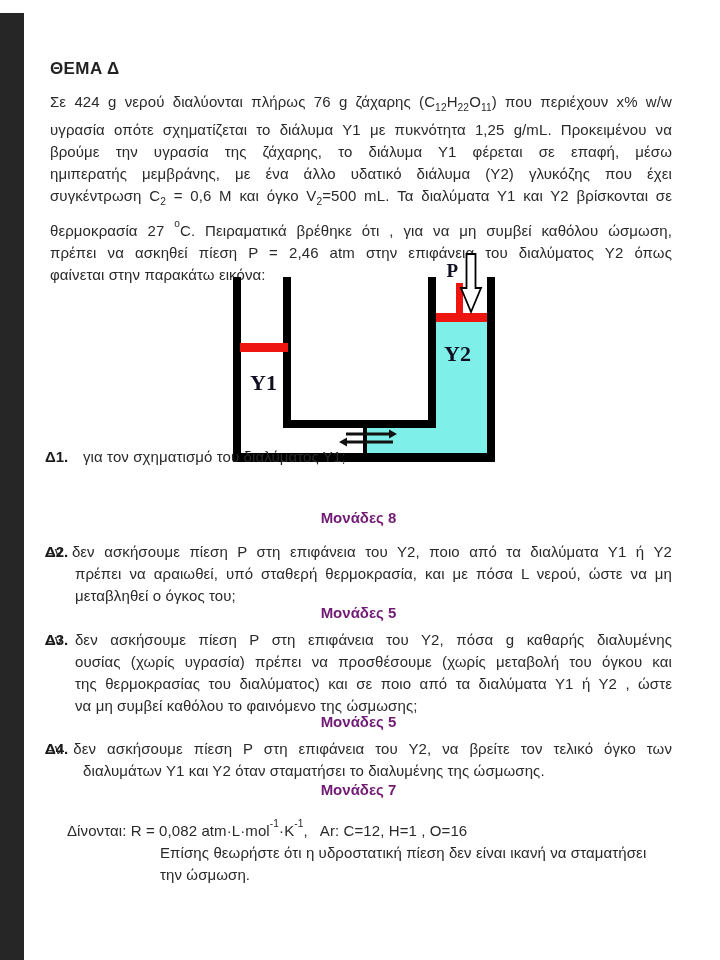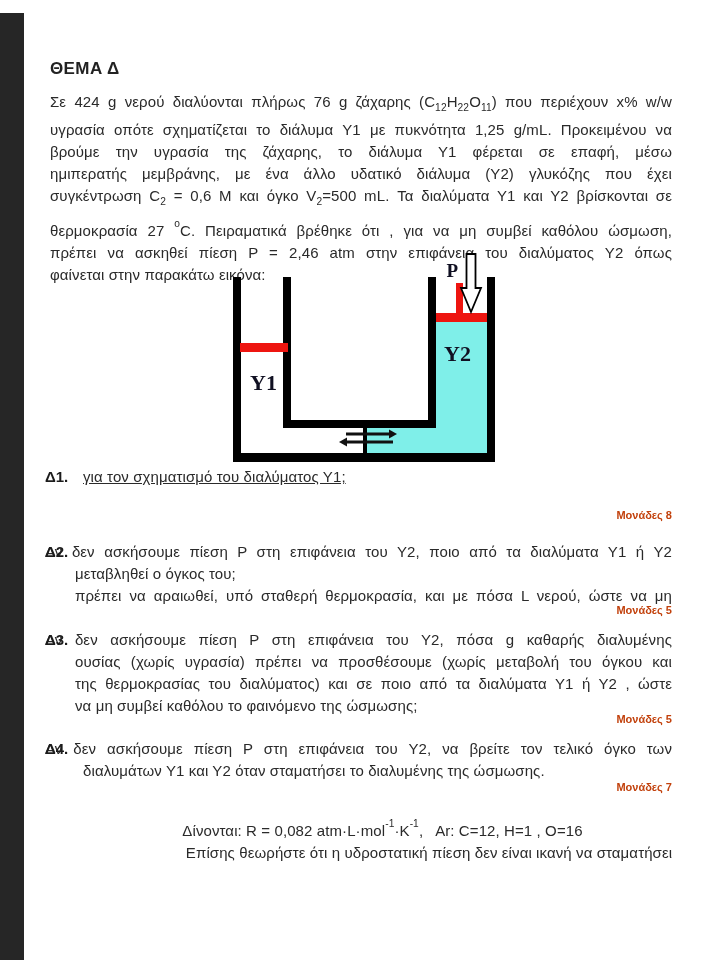--- a/index.html
+++ b/index.html
@@ -21,22 +21,22 @@
   .flow{stroke:#111;stroke-width:3;}
   .flowhead{fill:#111;}
   .plabel{font-family:"Liberation Serif","DejaVu Serif",serif;font-weight:bold;font-size:19px;fill:#101022;}
   .ylabel{font-family:"Liberation Serif","DejaVu Serif",serif;font-weight:bold;font-size:22px;fill:#101022;}
   .question{position:absolute;left:45px;width:627px;}
   .qid{position:absolute;left:0;top:0;font-size:15px;line-height:22px;font-weight:bold;color:#1c1c1c;}
   .ml19{}
   .ml30{margin-left:30px;}
   .ml32{margin-left:32px;}
   .ml38{margin-left:38px;}
-  .points{position:absolute;left:45px;width:627px;text-align:right;font-size:11px;font-weight:bold;color:#c2410c;}
-  .given{position:absolute;left:60px;top:813px;width:622px;text-align:center;}
+  .points{position:absolute;left:45px;width:627px;text-align:center;font-size:15px;font-weight:bold;color:#701a75;}
+  .given{position:absolute;left:44px;top:813px;width:622px;}
   .ml23{margin-left:23px;}
   .ml75{margin-left:116px;}
 </style>
 </head>
 <body>
 
 <div>
   <div class="edge-bar"></div>
 
   <h1 class="title">ΘΕΜΑ Δ</h1>
@@ -78,31 +78,31 @@
         <line class="flow" x1="168" y1="192" x2="122" y2="192"></line>
         <polygon class="flowhead" points="122,187.5 114,192 122,196.5"></polygon>
       </g>
 
       <text class="plabel" x="233" y="27" text-anchor="end">P</text>
       <text class="ylabel" x="25" y="140">Υ1</text>
       <text class="ylabel" x="219" y="111">Υ2</text>
     </svg>
   </div>
 
-  <div class="question" style="top:466px;text-decoration:underline;">
+  <div class="question" style="top:446px;">
     <span class="qid">Δ1.</span>
     <div class="tline ml38">για τον σχηματισμό του διαλύματος Υ1;</div>
   </div>
   <div class="points" style="top:509px;">Μονάδες 8</div>
 
   <div class="question" style="top:541px;">
     <span class="qid">Δ2.</span>
     <div class="tline jl ml19">Αν δεν ασκήσουμε πίεση P στη επιφάνεια του Υ2, ποιο από τα διαλύματα Υ1 ή Υ2</div>
+    <div class="tline jl ml30">πρέπει να αραιωθεί, υπό σταθερή θερμοκρασία, και με πόσα L νερού, ώστε να μη</div>
     <div class="tline ml30">μεταβληθεί ο όγκος του;</div>
-    <div class="tline jl ml30">πρέπει να αραιωθεί, υπό σταθερή θερμοκρασία, και με πόσα L νερού, ώστε να μη</div>
   </div>
   <div class="points" style="top:604px;">Μονάδες 5</div>
 
   <div class="question" style="top:629px;">
     <span class="qid">Δ3.</span>
     <div class="tline jl ml19">Αν δεν ασκήσουμε πίεση P στη επιφάνεια του Υ2, πόσα g καθαρής διαλυμένης</div>
     <div class="tline jl ml30">ουσίας (χωρίς υγρασία) πρέπει να προσθέσουμε (χωρίς μεταβολή του όγκου και</div>
     <div class="tline jl ml30">της θερμοκρασίας του διαλύματος) και σε ποιο από τα διαλύματα Υ1 ή Υ2 , ώστε</div>
     <div class="tline ml30">να μη συμβεί καθόλου το φαινόμενο της ώσμωσης;</div>
   </div>
@@ -111,14 +111,15 @@
   <div class="question" style="top:738px;">
     <span class="qid">Δ4.</span>
     <div class="tline jl ml19">Αν δεν ασκήσουμε πίεση P στη επιφάνεια του Υ2, να βρείτε τον τελικό όγκο των</div>
     <div class="tline ml38">διαλυμάτων Υ1 και Υ2 όταν σταματήσει το διαλυμένης της ώσμωσης.</div>
   </div>
   <div class="points" style="top:781px;">Μονάδες 7</div>
 
   <div class="given">
     <div class="tline ml23">Δίνονται: R = 0,082 atm·L·mol<sup>-1</sup>·K<sup>-1</sup>,&nbsp;&nbsp; Ar: C=12, H=1 , O=16</div>
     <div class="tline ml75">Επίσης θεωρήστε ότι η υδροστατική πίεση δεν είναι ικανή να σταματήσει</div>
+    <div class="tline ml75">την ώσμωση.</div>
   </div>
 </div>
 
 </body></html>

